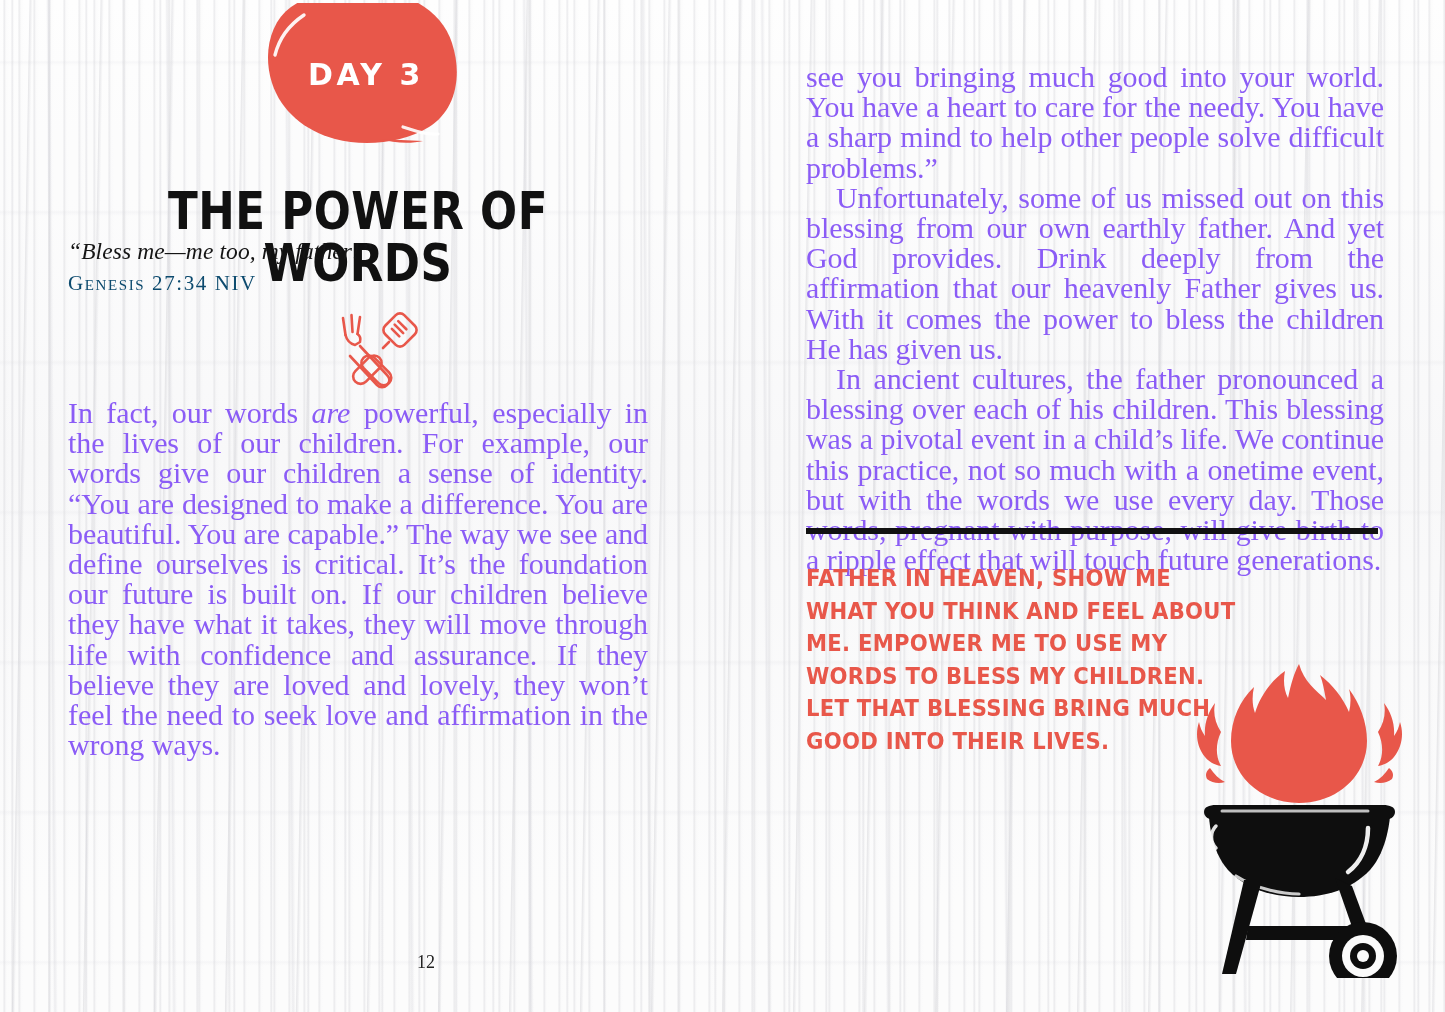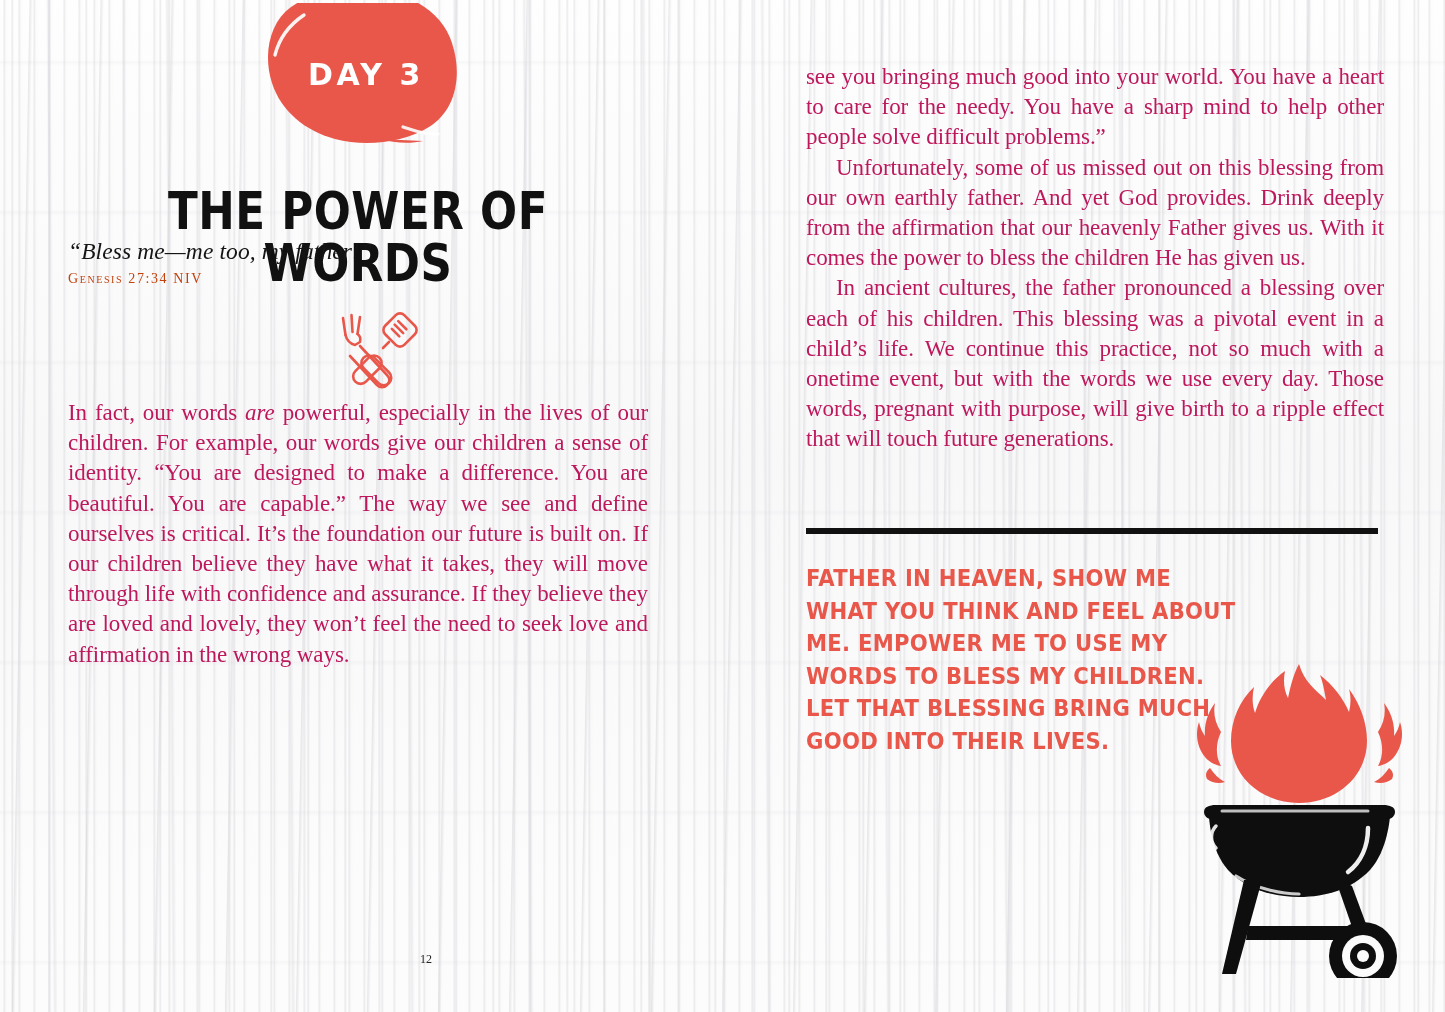--- a/index.html
+++ b/index.html
@@ -131,44 +131,44 @@
     font-family: "Liberation Serif", "DejaVu Serif", serif;
     font-style: italic;
     font-size: 23.5px;
     color: #151515;
     letter-spacing: 0.1px;
   }
   .verse-ref {
     display: block;
     margin-top: 6px;
     font-family: "Liberation Serif", "DejaVu Serif", serif;
-    font-size: 14px;
+    font-size: 21px;
     font-variant: small-caps;
     letter-spacing: 1.6px;
-    color: #c2410c;
+    color: #0c4a6e;
   }
 
   
   .utensils-icon {
     position: absolute;
     left: 268px;
     top: 312px;
     width: 86px;
     height: 78px;
   }
   .utensils-icon svg { display:block; width: 86px; height: 78px; }
 
   
   .body-copy {
     position: absolute;
     width: 100%;
     font-family: "Liberation Serif", "DejaVu Serif", serif;
-    font-size: 23px;
+    font-size: 30px;
     line-height: 30.2px;
-    color: #be185d;
+    color: #8b5cf6;
     text-align: justify;
     text-justify: inter-word;
     letter-spacing: -0.08px;
   }
   .body-copy p { margin: 0; }
   .body-copy p + p { text-indent: 30px; }
   .body-left  { left: 0; top: 398px; }
   .body-right { left: 0; top: 62px; }
 
   em { }
@@ -209,21 +209,21 @@
     height: 330px;
   }
   .grill-illustration svg { display: block; width: 215px; height: 330px; }
 
   
   .folio {
     position: absolute;
     width: 80px;
     text-align: center;
     font-family: "Liberation Serif", "DejaVu Serif", serif;
-    font-size: 12px;
+    font-size: 18px;
     color: #222222;
   }
   .folio-left  { left: 318px;  top: 952px; }
 </style>
 </head>
 <body>
 
 <div class="page">
 
   <div class="paper-texture"></div>

